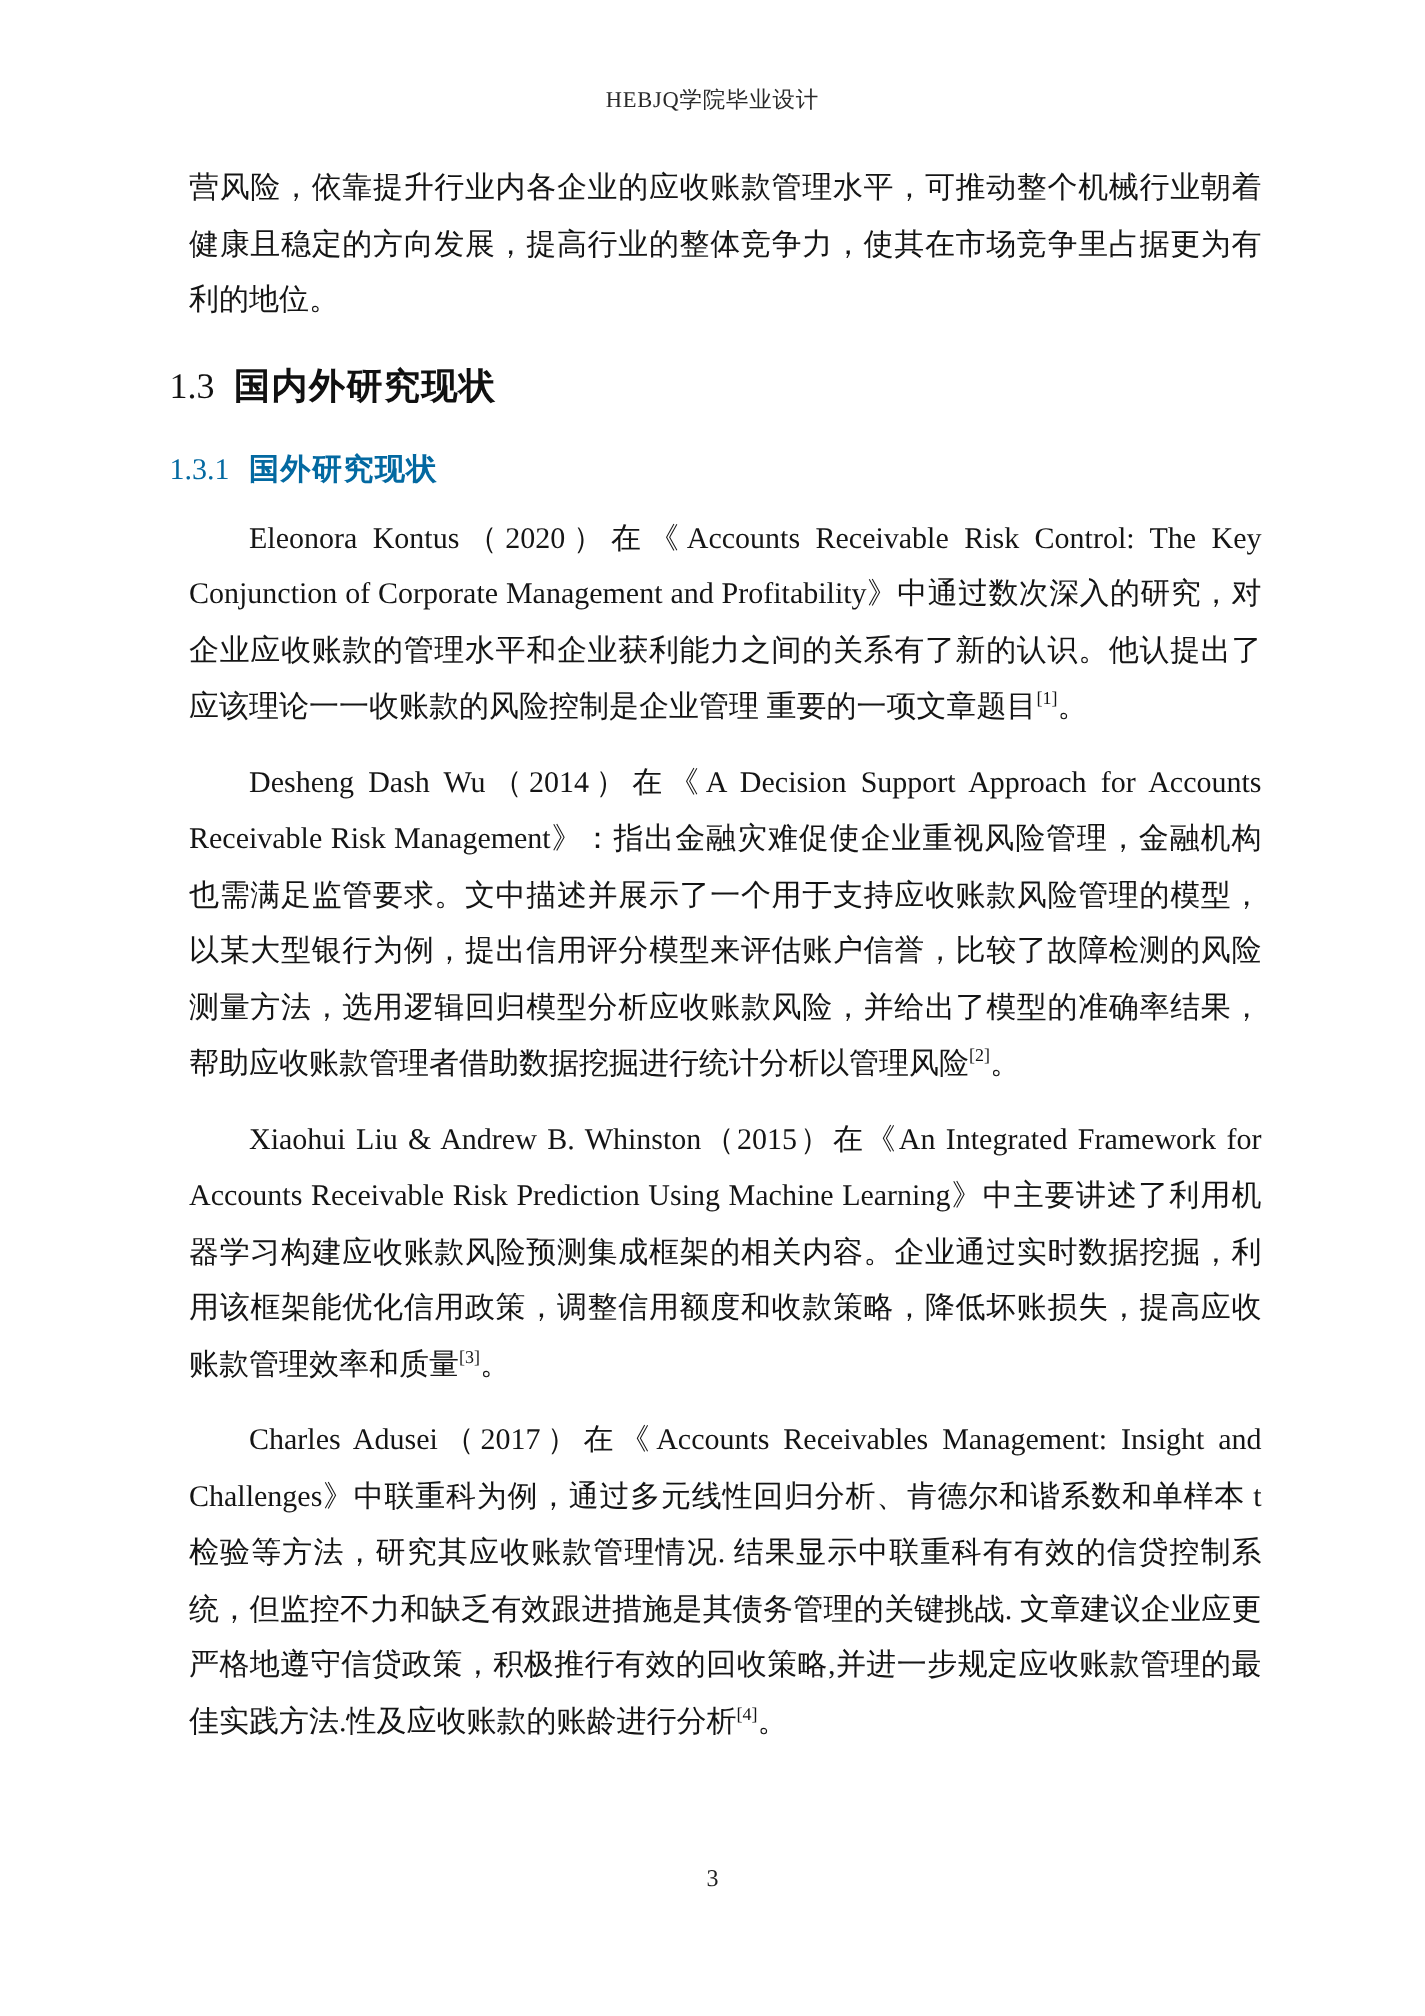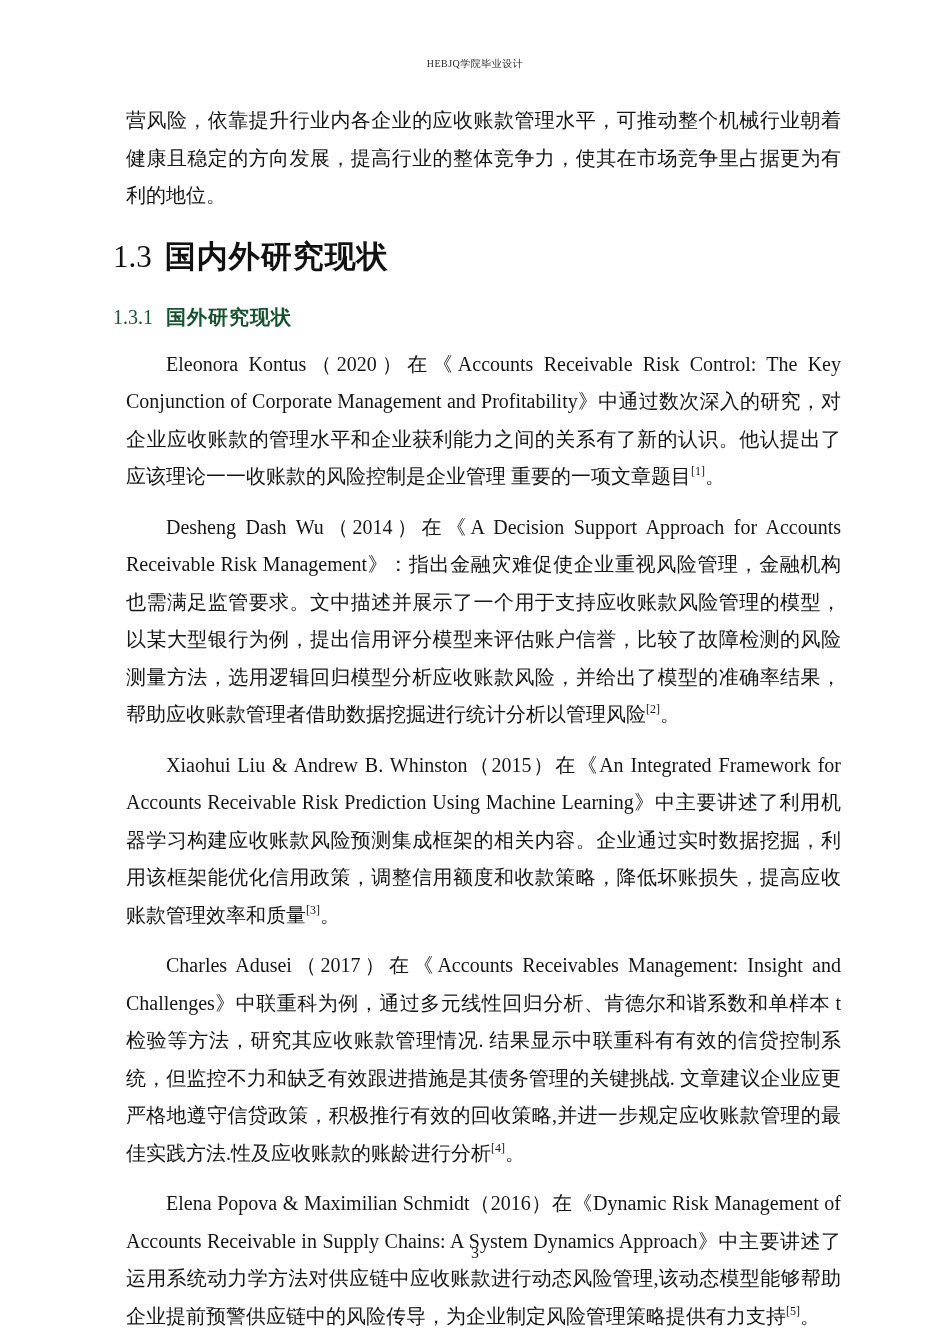--- a/index.html
+++ b/index.html
@@ -13,52 +13,52 @@
     background: #ffffff;
     position: relative;
     box-sizing: border-box;
     font-family: "Liberation Serif", "DejaVu Serif", serif;
     color: #151515;
     overflow: hidden;
   }
   .running-header {
     padding-top: 57px;
     text-align: center;
-    font-size: 10px;
+    font-size: 15px;
     letter-spacing: 0.5px;
     color: #2a2a2a;
   }
   .content {
     margin: 31px 96px 0 113px;
   }
   .para {
     font-size: 20px;
     line-height: 37.5px;
     text-align: justify;
     margin: 13px;
     text-indent: 2em;
     word-break: normal;
   }
   .para.no-indent {
     text-indent: 0;
   }
   h2.sec {
     font-family: "Liberation Sans", "DejaVu Sans", sans-serif;
     font-weight: 600;
-    font-size: 31px;
+    font-size: 24px;
     margin: 21px 0 0 0;
     color: #111111;
     letter-spacing: 1px;
   }
   h3.subsec {
     font-family: "Liberation Sans", "DejaVu Sans", sans-serif;
     font-weight: 600;
     font-size: 20px;
     margin: 26px 0 15px 0;
-    color: #14532d;
+    color: #0369a1;
     letter-spacing: 1px;
   }
   .sec-num {
     font-family: "Liberation Serif", "DejaVu Serif", serif;
     font-weight: 500;
     margin-right: 13px;
     letter-spacing: 0;
   }
   sup.cite {
     font-size: 12px;
@@ -92,19 +92,18 @@
     <h3 class="subsec"><span class="sec-num">1.3.1</span><span>国外研究现状</span></h3>
 
     <p class="para"><span>Eleonora Kontus（2020）在《Accounts Receivable Risk Control: The Key Conjunction of Corporate Management and Profitability》中通过数次深入的研究，对企业应收账款的管理水平和企业获利能力之间的关系有了新的认识。他认提出了应该理论一一收账款的风险控制是企业管理 重要的一项文章题目</span><sup class="cite">[1]</sup><span>。</span></p>
 
     <p class="para"><span>Desheng Dash Wu（2014）在《A Decision Support Approach for Accounts Receivable Risk Management》：指出金融灾难促使企业重视风险管理，金融机构也需满足监管要求。文中描述并展示了一个用于支持应收账款风险管理的模型，以某大型银行为例，提出信用评分模型来评估账户信誉，比较了故障检测的风险测量方法，选用逻辑回归模型分析应收账款风险，并给出了模型的准确率结果，帮助应收账款管理者借助数据挖掘进行统计分析以管理风险</span><sup class="cite">[2]</sup><span>。</span></p>
 
     <p class="para"><span>Xiaohui Liu &amp; Andrew B. Whinston（2015）在《An Integrated Framework for Accounts Receivable Risk Prediction Using Machine Learning》中主要讲述了利用机器学习构建应收账款风险预测集成框架的相关内容。企业通过实时数据挖掘，利用该框架能优化信用政策，调整信用额度和收款策略，降低坏账损失，提高应收账款管理效率和质量</span><sup class="cite">[3]</sup><span>。</span></p>
 
     <p class="para"><span>Charles Adusei（2017）在《Accounts Receivables Management: Insight and Challenges》中联重科为例，通过多元线性回归分析、肯德尔和谐系数和单样本 t 检验等方法，研究其应收账款管理情况. 结果显示中联重科有有效的信贷控制系统，但监控不力和缺乏有效跟进措施是其债务管理的关键挑战. 文章建议企业应更严格地遵守信贷政策，积极推行有效的回收策略,并进一步规定应收账款管理的最佳实践方法.性及应收账款的账龄进行分析</span><sup class="cite">[4]</sup><span>。</span></p>
 
-    <p class="para"><span>Elena Popova &amp; Maximilian Schmidt（2016）在《Dynamic Risk Management of Accounts Receivable in Supply Chains: A System Dynamics Approach》中主要讲述了运用系统动力学方法对供应链中应收账款进行动态风险管理,该动态模型能够帮助企业提前预警供应链中的风险传导，为企业制定风险管理策略提供有力支持</span><sup class="cite">[5]</sup><span>。</span></p>
 
   </div>
 
   <div class="page-number">3</div>
 
 </div>
 
 </body></html>

